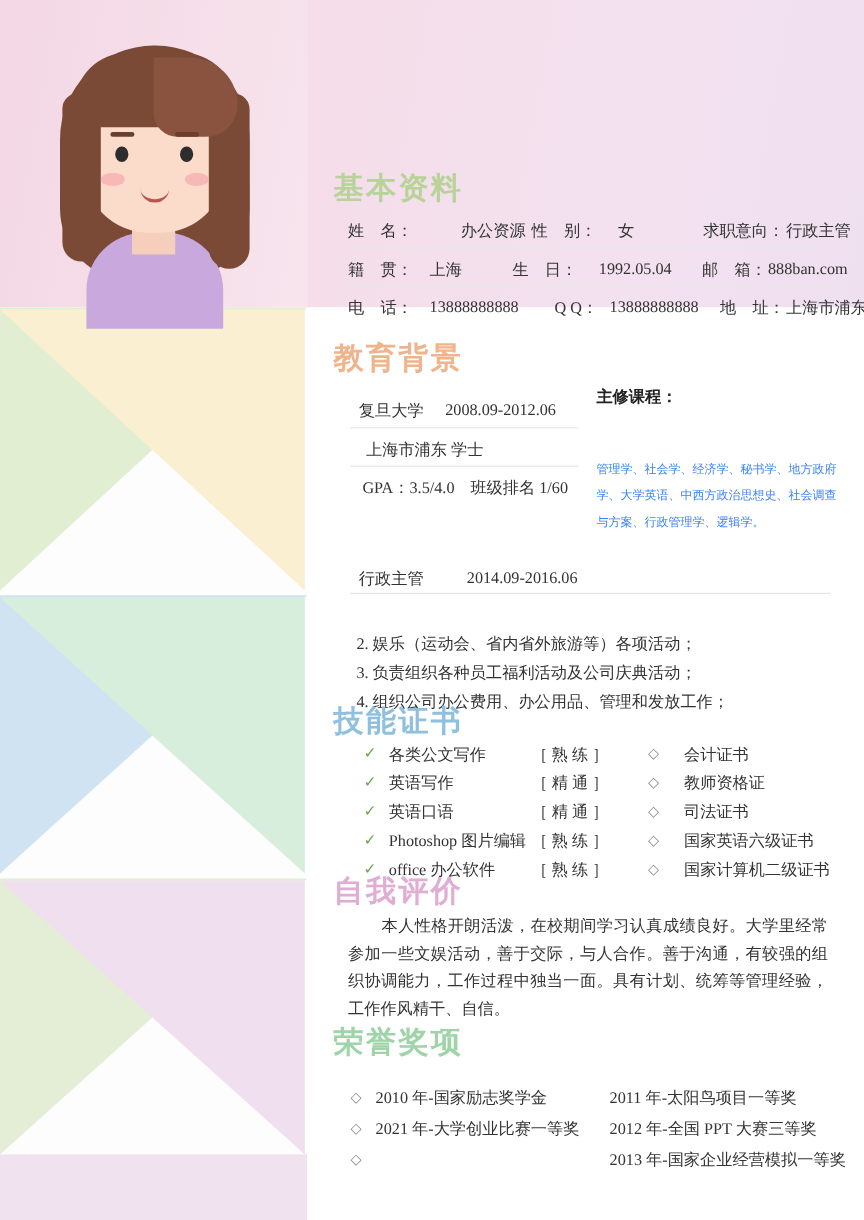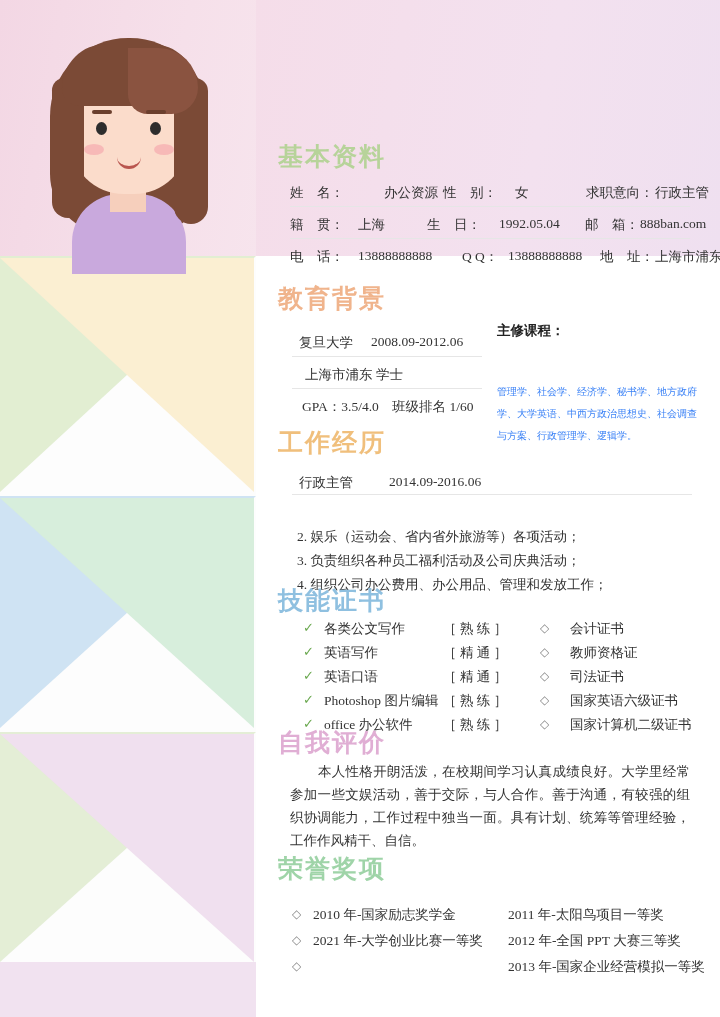--- a/index.html
+++ b/index.html
@@ -163,21 +163,20 @@
   <div class="cell" style="left:371px;top:334px;">2008.09-2012.06</div>
   <div class="divider" style="left:292px;top:356px;width:190px;"></div>
   <div class="cell" style="left:305px;top:366px;">上海市浦东  学士</div>
   <div class="divider" style="left:292px;top:388px;width:190px;"></div>
   <div class="cell" style="left:302px;top:398px;">GPA：3.5/4.0</div>
   <div class="cell" style="left:392px;top:398px;">班级排名 1/60</div>
 
   <div class="course-title">主修课程：</div>
   <div class="course-body">管理学、社会学、经济学、秘书学、地方政府学、大学英语、中西方政治思想史、社会调查与方案、行政管理学、逻辑学。</div>
 
-  <div class="sec-h h-work">工作经历</div>
 
   <div class="cell" style="left:299px;top:474px;">行政主管</div>
   <div class="cell" style="left:389px;top:474px;">2014.09-2016.06</div>
   <div class="divider" style="left:292px;top:494px;width:400px;"></div>
 
   <div class="list-item" style="left:297px;top:528px;">2. 娱乐（运动会、省内省外旅游等）各项活动；</div>
   <div class="list-item" style="left:297px;top:552px;">3. 负责组织各种员工福利活动及公司庆典活动；</div>
   <div class="list-item" style="left:297px;top:576px;">4. 组织公司办公费用、办公用品、管理和发放工作；</div>
 
   <div class="sec-h h-skill">技能证书</div>

